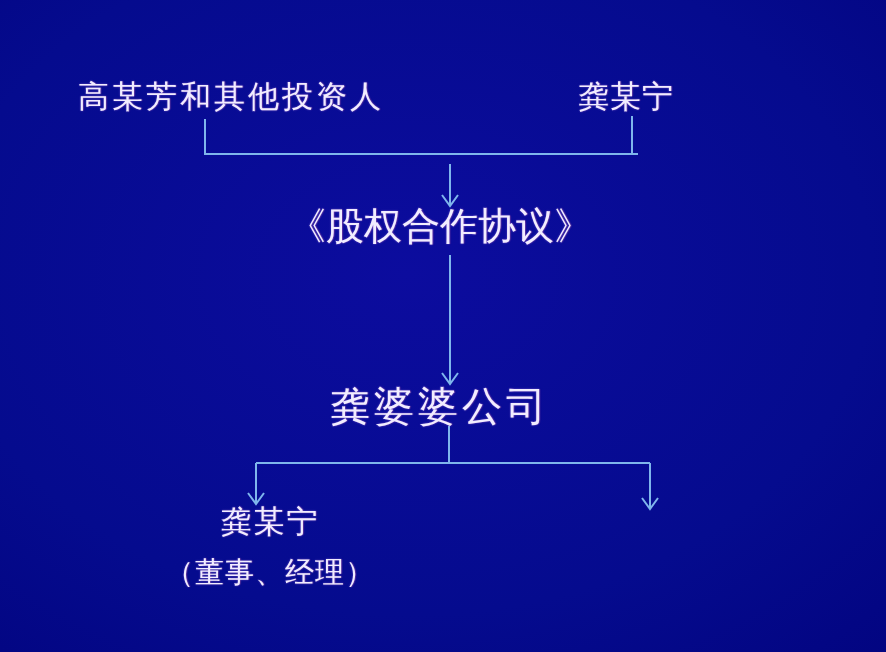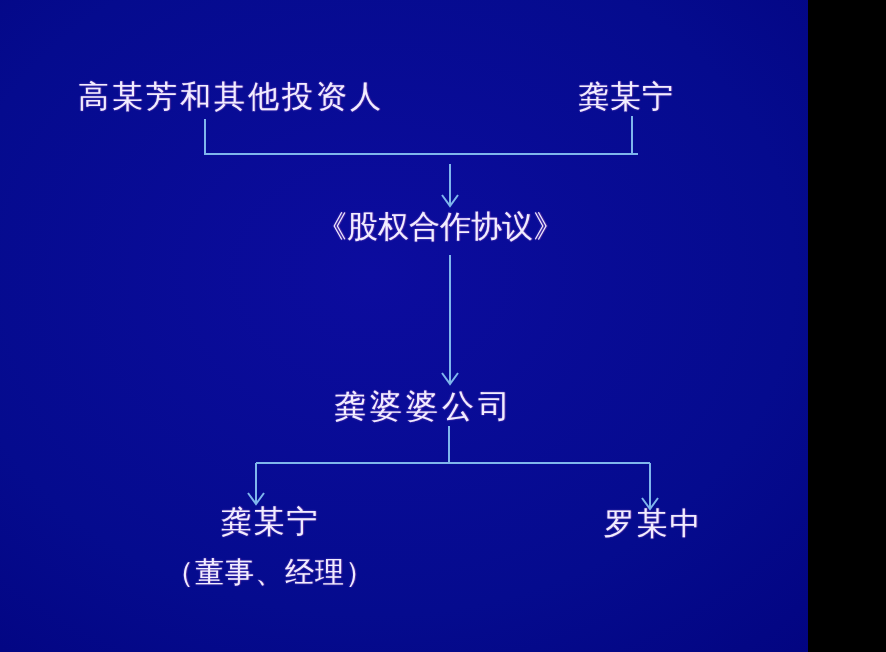--- a/index.html
+++ b/index.html
@@ -2,21 +2,21 @@
 <html style="--bg-center: #0c0c9e; --bg-mid: #050b8e; --bg-edge: #01017a; --line-color: #7fb6ec; --text-color: #f1edff;"><head>
 <meta charset="utf-8">
 <style>
   html, body {
     margin: 0;
     padding: 0;
     background: #000;
   }
   .stage {
     position: relative;
-    width: 808px;
+    width: 886px;
     height: 652px;
     overflow: hidden;
     background: radial-gradient(ellipse 95% 95% at 46% 42%,
                 var(--bg-center) 0%,
                 var(--bg-mid) 55%,
                 var(--bg-edge) 100%);
     font-family: "Liberation Sans", "DejaVu Sans", sans-serif;
   }
   .connectors {
     position: absolute;
@@ -42,27 +42,27 @@
     letter-spacing: 3px;
   }
   .lbl-gong-top {
     left: 578px; top: 80px;
     font-size: 31px; line-height: 34px;
     letter-spacing: 1px;
   }
   .lbl-agreement {
     left: 440px; top: 209px;
     transform: translateX(-50%);
-    font-size: 31px; line-height: 35px;
+    font-size: 38px; line-height: 35px;
     letter-spacing: 0px;
   }
   .lbl-company {
-    left: 424px; top: 388px;
+    left: 440px; top: 388px;
     transform: translateX(-50%);
-    font-size: 32px; line-height: 36px;
+    font-size: 40px; line-height: 36px;
     letter-spacing: 4px;
   }
   .node-two-line {
     position: absolute;
     text-align: center;
     color: var(--text-color);
   }
   .node-bottom-left { left: 270px; top: 504px; transform: translateX(-50%); }
   .node-bottom-right { left: 653px; top: 506px; transform: translateX(-50%); }
   .node-two-line .person {
@@ -113,16 +113,15 @@
   <div class="label lbl-agreement">《股权合作协议》</div>
 
   <div class="label lbl-company">龚婆婆公司</div>
 
   <div class="node-two-line node-bottom-left">
     <div class="person">龚某宁</div>
     <div class="role">（董事、经理）</div>
   </div>
 
   <div class="node-two-line node-bottom-right">
-    <div class="person">罗某中</div>
   </div>
 
 </div>
 
 </body></html>

